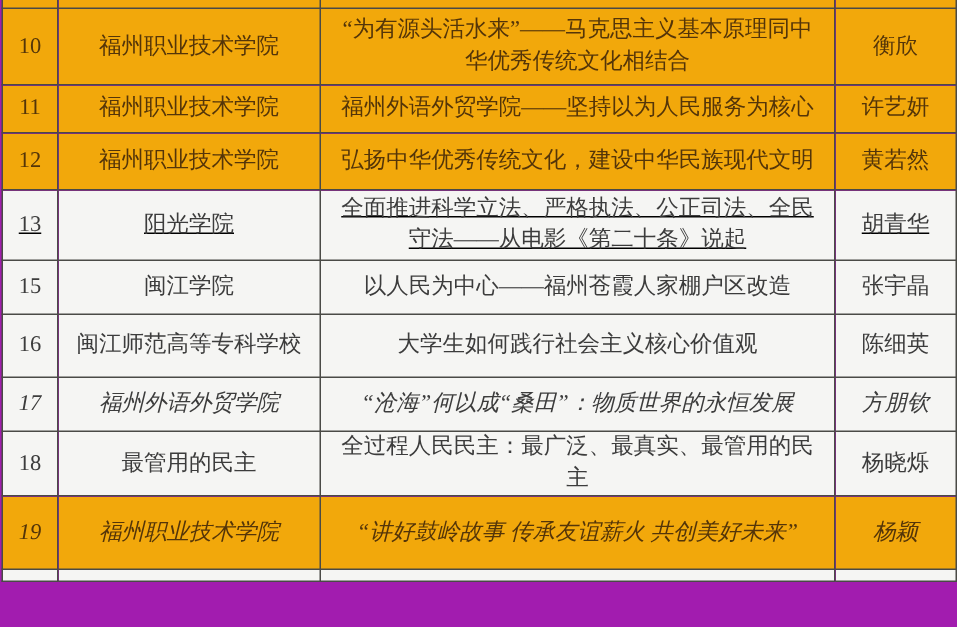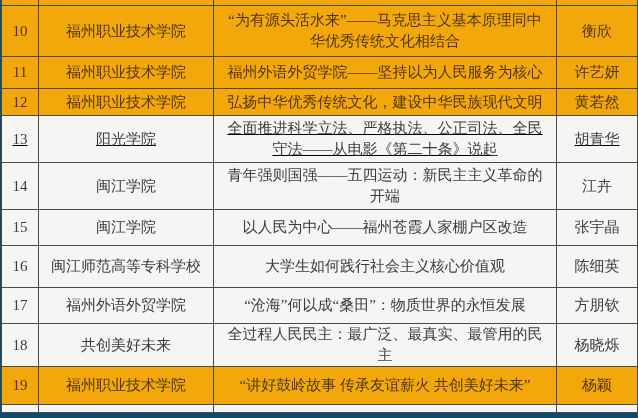--- a/index.html
+++ b/index.html
@@ -6,21 +6,21 @@
     --hl-bg:#F2A80B;
     --hl-text:#543509;
     --row-bg:#F5F5F3;
     --row-text:#3C3C3C;
     --border:#4A4A46;
   }
   html,body{margin:0;padding:0;}
   .page{
     position:relative;
     width:638px;height:418px;
-    background:#0c4a6e;
+    background:#a21caf;
     overflow:hidden;
     font-family:"Liberation Serif","DejaVu Serif",serif;
   }
   table.award-table{
     border-collapse:collapse;
     table-layout:fixed;
     width:636px;
     margin-left:1px;
     margin-top:-1px;
   }
@@ -64,63 +64,57 @@
           <td>福州职业技术学院</td>
           <td class="title-cell">“为有源头活水来”——马克思主义基本原理同中华优秀传统文化相结合</td>
           <td>衡欣</td>
         </tr>
         <tr class="hl" style="height: 32px;">
           <td>11</td>
           <td>福州职业技术学院</td>
           <td class="title-cell">福州外语外贸学院——坚持以为人民服务为核心</td>
           <td>许艺妍</td>
         </tr>
-        <tr class="hl" style="height: 27px;">
+        <tr class="hl" style="height: 38px;">
           <td>12</td>
           <td>福州职业技术学院</td>
           <td class="title-cell">弘扬中华优秀传统文化，建设中华民族现代文明</td>
           <td>黄若然</td>
         </tr>
         <tr class="plain" style="height: 47px; text-decoration: underline;">
           <td>13</td>
           <td>阳光学院</td>
           <td class="title-cell">全面推进科学立法、严格执法、公正司法、全民守法——从电影《第二十条》说起</td>
           <td>胡青华</td>
-        </tr>
-        <tr class="plain" style="height: 47px;">
-          <td>14</td>
-          <td>闽江学院</td>
-          <td class="title-cell">青年强则国强——五四运动：新民主主义革命的开端</td>
-          <td>江卉</td>
         </tr>
         <tr class="plain" style="height: 36px;">
           <td>15</td>
           <td>闽江学院</td>
           <td class="title-cell">以人民为中心——福州苍霞人家棚户区改造</td>
           <td>张宇晶</td>
         </tr>
         <tr class="plain" style="height: 42px;">
           <td>16</td>
           <td>闽江师范高等专科学校</td>
           <td class="title-cell">大学生如何践行社会主义核心价值观</td>
           <td>陈细英</td>
         </tr>
-        <tr class="plain" style="height: 36px;">
+        <tr class="plain" style="height: 36px; font-style: italic;">
           <td>17</td>
           <td>福州外语外贸学院</td>
           <td class="title-cell">“沧海”何以成“桑田”：物质世界的永恒发展</td>
           <td>方朋钦</td>
         </tr>
         <tr class="plain" style="height: 42px; margin-top: 27px;">
           <td>18</td>
-          <td>共创美好未来</td>
+          <td>最管用的民主</td>
           <td class="title-cell">全过程人民民主：最广泛、最真实、最管用的民主</td>
           <td>杨晓烁</td>
         </tr>
-        <tr class="hl" style="height: 38px;">
+        <tr class="hl" style="height: 49px; font-style: italic;">
           <td>19</td>
           <td>福州职业技术学院</td>
           <td class="title-cell">“讲好鼓岭故事 传承友谊薪火 共创美好未来”</td>
           <td>杨颖</td>
         </tr>
         <tr class="plain partial partial-bottom">
         <td></td>
         <td></td>
         <td></td>
         <td></td>

